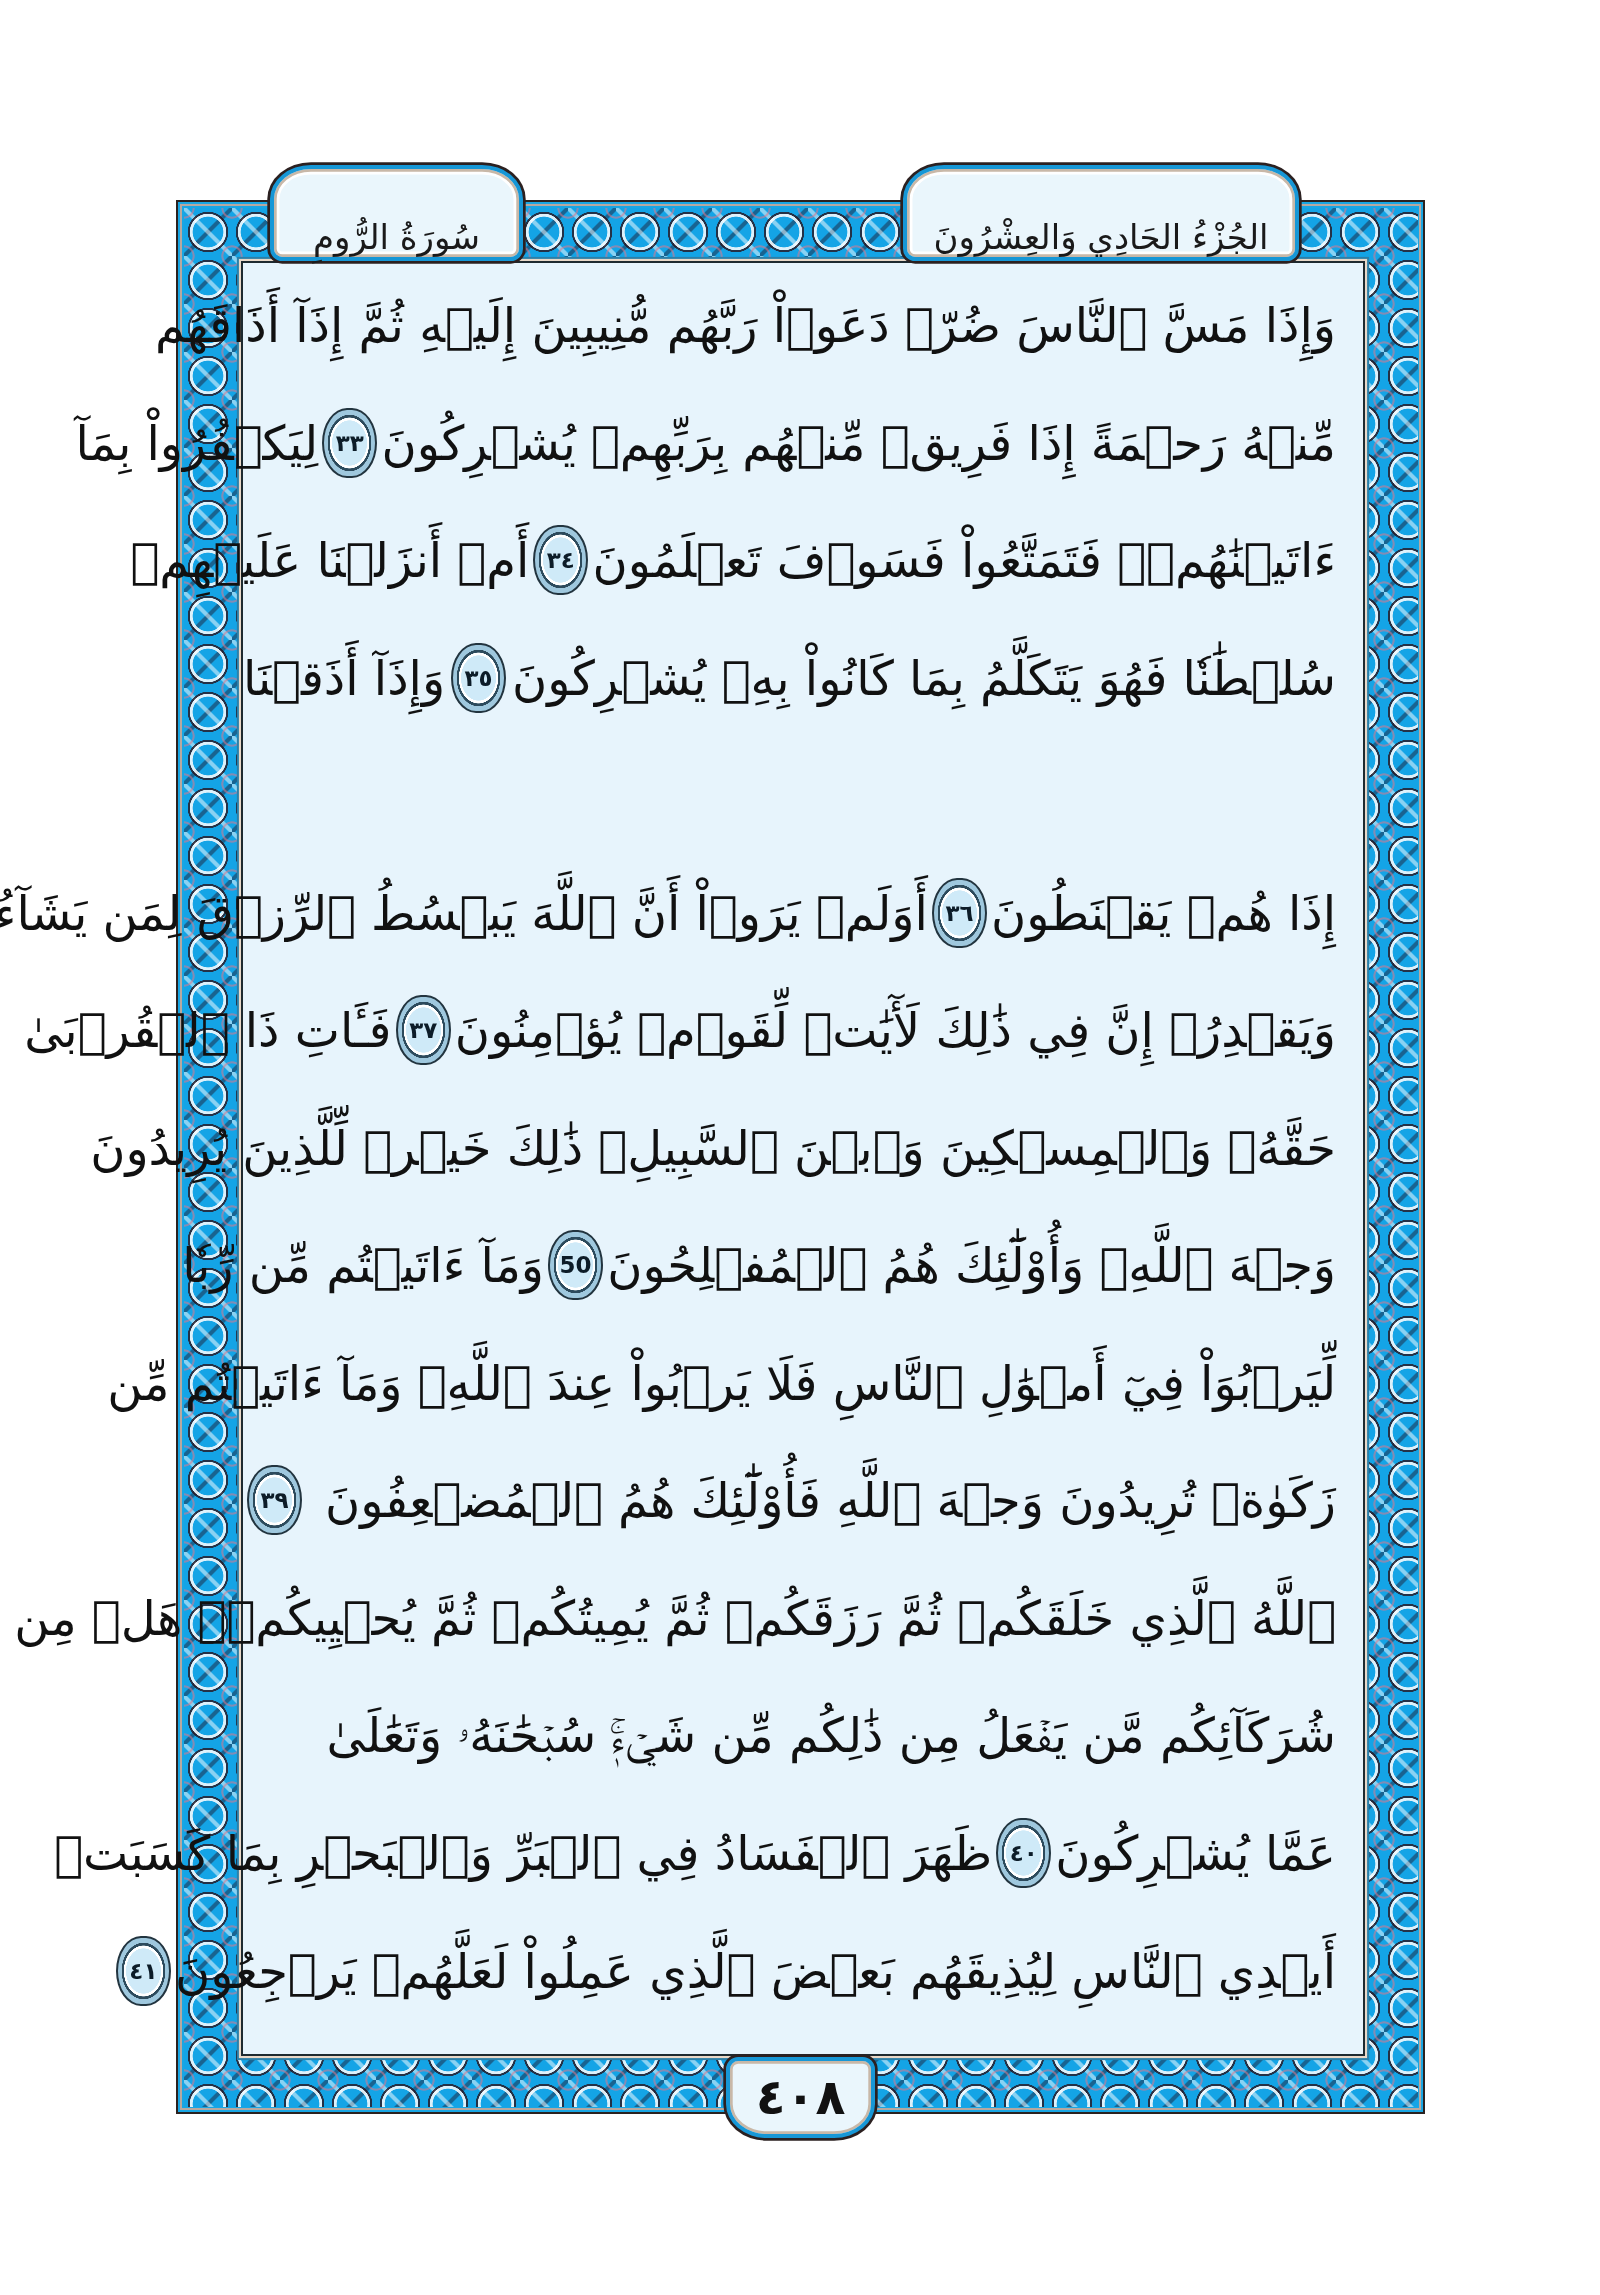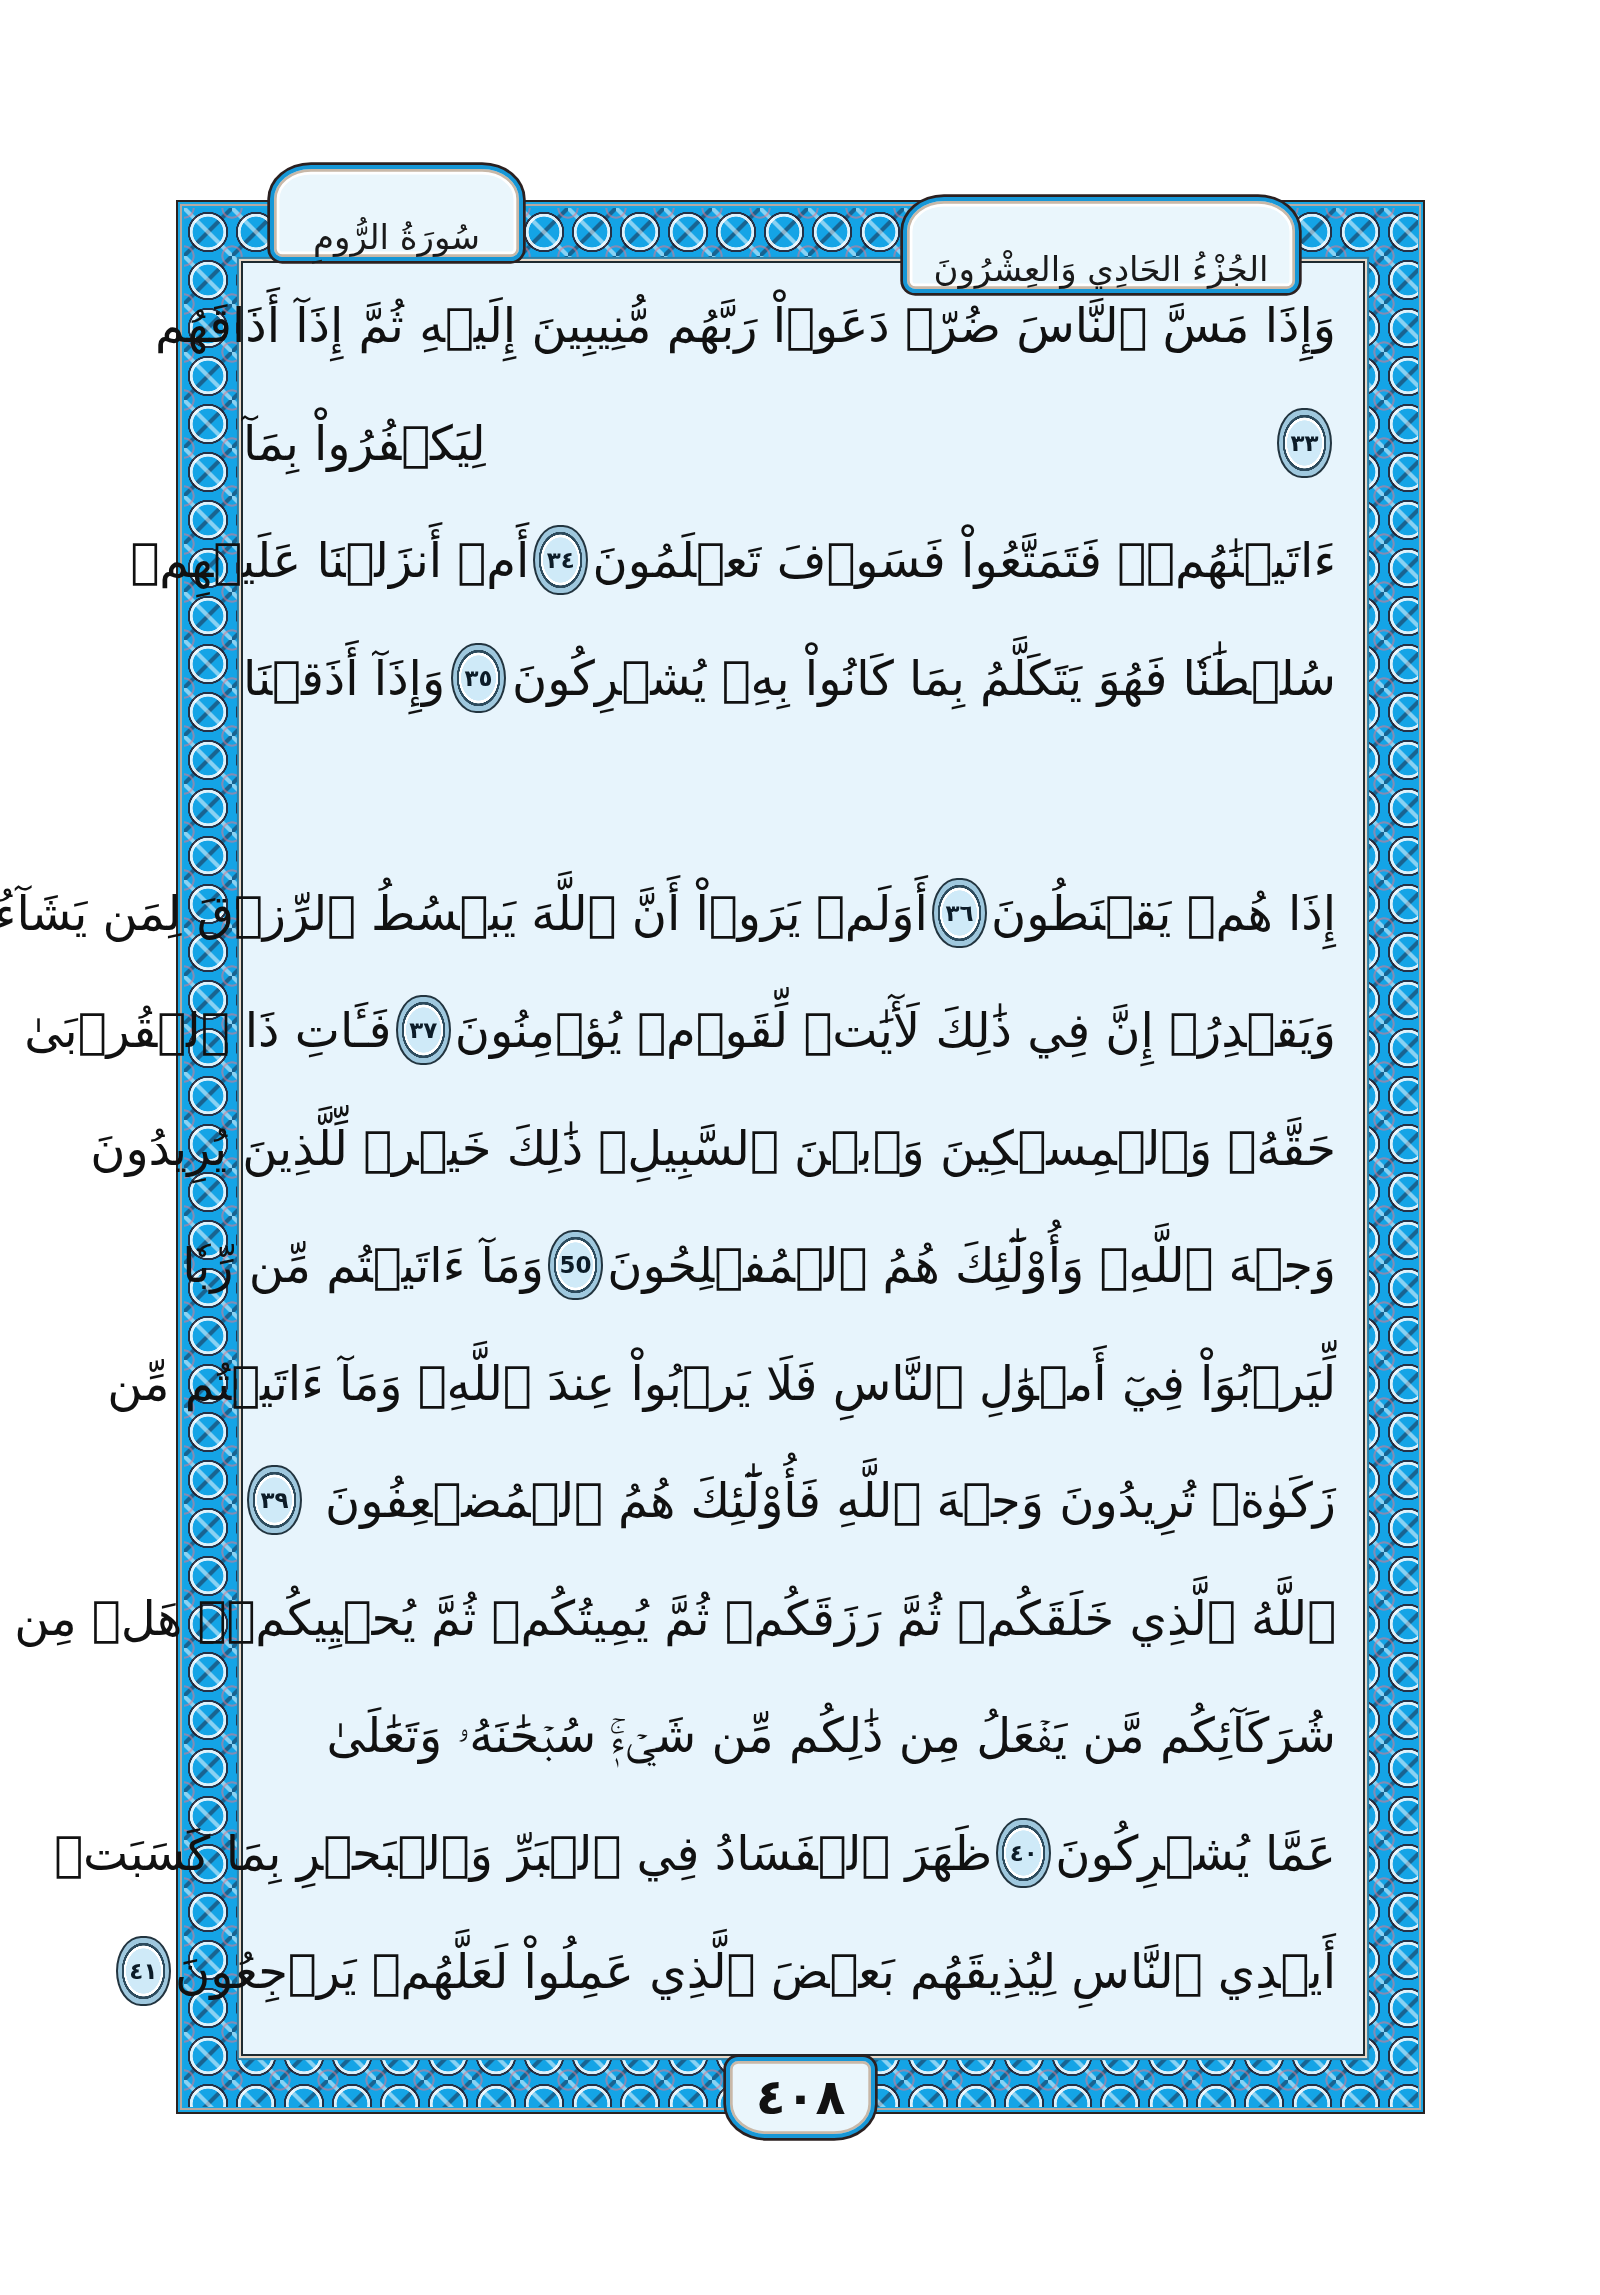--- a/index.html
+++ b/index.html
@@ -46,21 +46,21 @@
     background: #eaf6fc;
     border: 4.1px solid #1797d6;
     box-shadow: 0 0 0 2.7px #2b2020, inset 0 0 0 2.7px #c8b8a8, inset 0 0 0 5.5px #ffffff;
     border-radius: 41px 41px 12.3px 12.3px / 34px 34px 12.3px 12.3px;
     display: flex; align-items: flex-end; justify-content: center;
     direction: rtl;
     font-family: "DejaVu Sans", sans-serif;
     color: #1a1a1a;
   }
   .tab-surah { left: 270px; top: 165px; width: 253px; height: 96px; font-size: 34px; }
-  .tab-juz   { left: 903px; top: 165px; width: 396px; height: 96px; font-size: 34px; margin-top: 32px; }
+  .tab-juz   { left: 903px; top: 165px; width: 396px; height: 96px; font-size: 34px; }
   .tab-page  {
     position: absolute;
     left: 726px; top: 2057px; width: 149px; height: 81px;
     box-sizing: border-box;
     background: #eaf6fc;
     border: 4.1px solid #1797d6;
     box-shadow: 0 0 0 2.7px #2b2020, inset 0 0 0 2.7px #c8b8a8;
     border-radius: 12.3px 12.3px 41px 41px / 12.3px 12.3px 34px 34px;
     display: flex; align-items: center; justify-content: center;
     font-size: 49px; font-weight: bold; color: #111;
@@ -109,20 +109,21 @@
 </div>
 <div class="tab tab-juz">
   <span>الجُزْءُ الحَادِي وَالعِشْرُونَ</span>
 </div>
 
 <div class="text-area">
   <div class="line" style="top:0px">
     <span class="w">وَإِذَا مَسَّ ٱلنَّاسَ ضُرّٞ دَعَوۡاْ رَبَّهُم مُّنِيبِينَ إِلَيۡهِ ثُمَّ إِذَآ أَذَاقَهُم</span>
   </div>
   <div class="line" style="top:118px">
+    <span class="w">مِّنۡهُ رَحۡمَةً إِذَا فَرِيقٞ مِّنۡهُم بِرَبِّهِمۡ يُشۡرِكُونَ</span>
     <span class="ayah">٣٣</span>
     <span class="w">لِيَكۡفُرُواْ بِمَآ</span>
   </div>
   <div class="line" style="top:235px">
     <span class="w">ءَاتَيۡنَٰهُمۡۚ فَتَمَتَّعُواْ فَسَوۡفَ تَعۡلَمُونَ</span>
     <span class="ayah">٣٤</span>
     <span class="w">أَمۡ أَنزَلۡنَا عَلَيۡهِمۡ</span>
   </div>
   <div class="line" style="top:353px">
     <span class="w">سُلۡطَٰنٗا فَهُوَ يَتَكَلَّمُ بِمَا كَانُواْ بِهِۦ يُشۡرِكُونَ</span>

